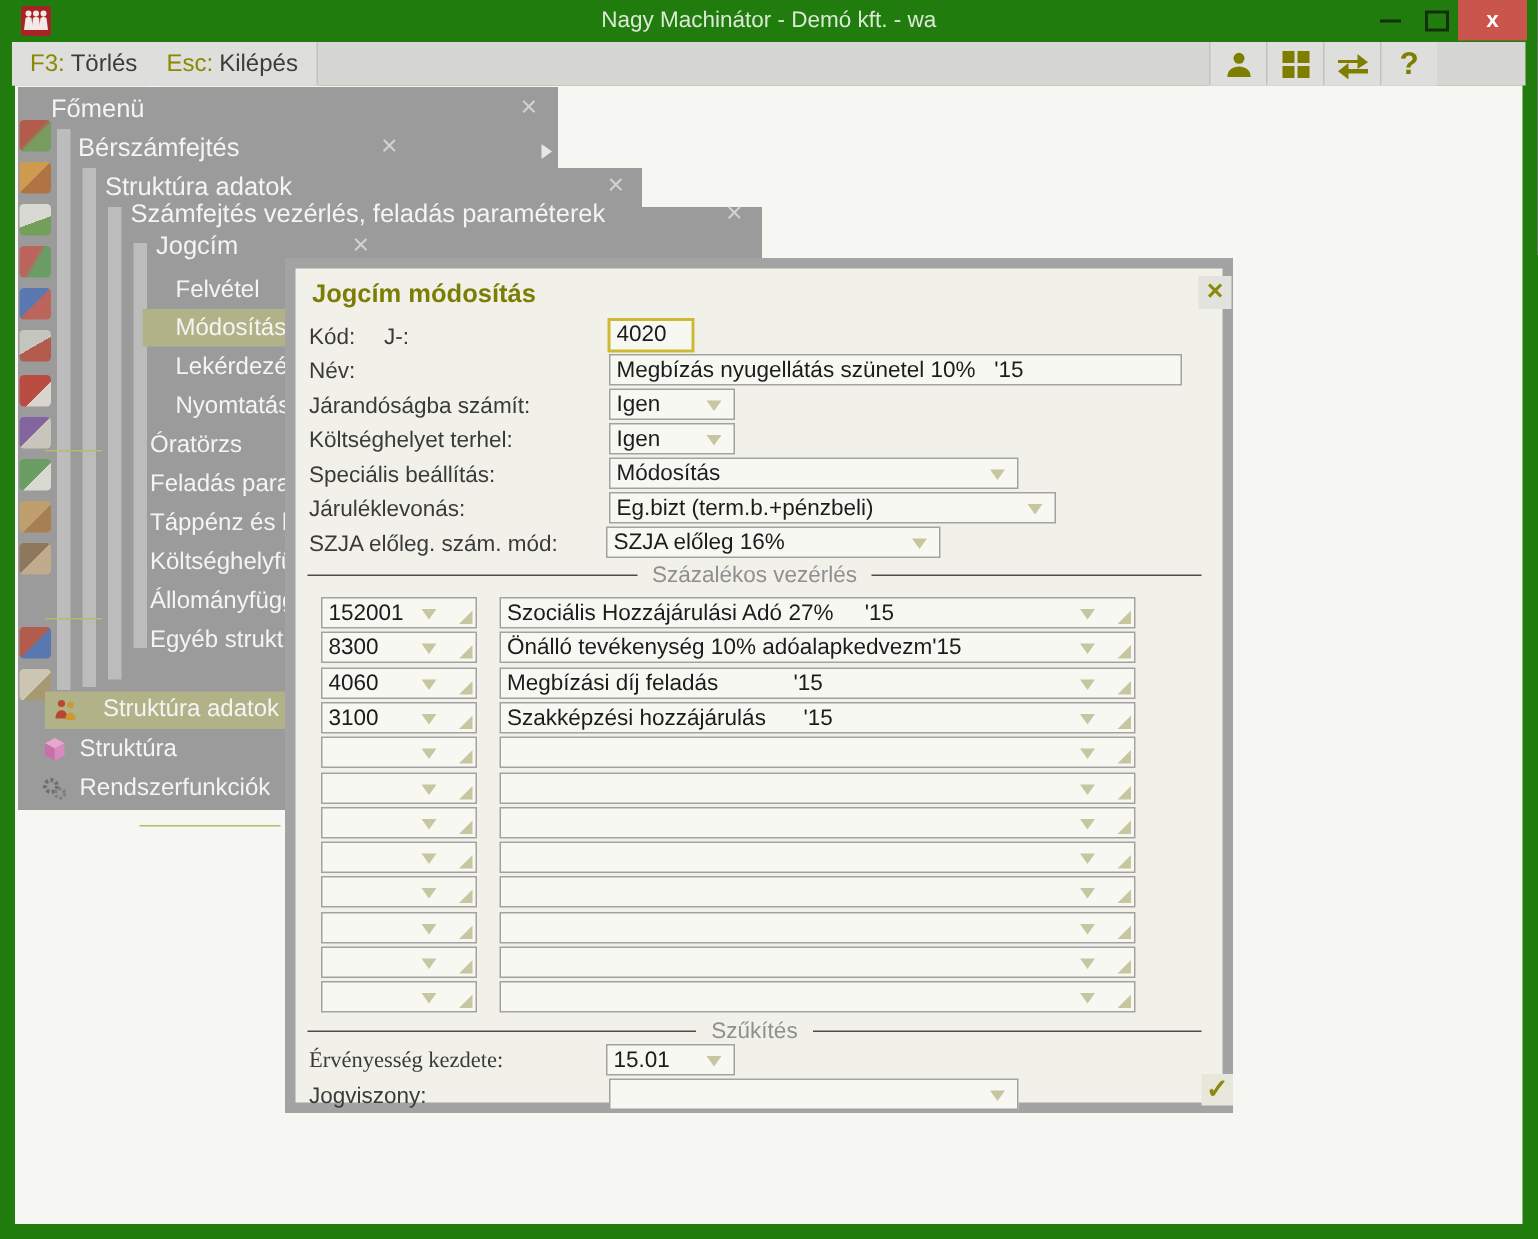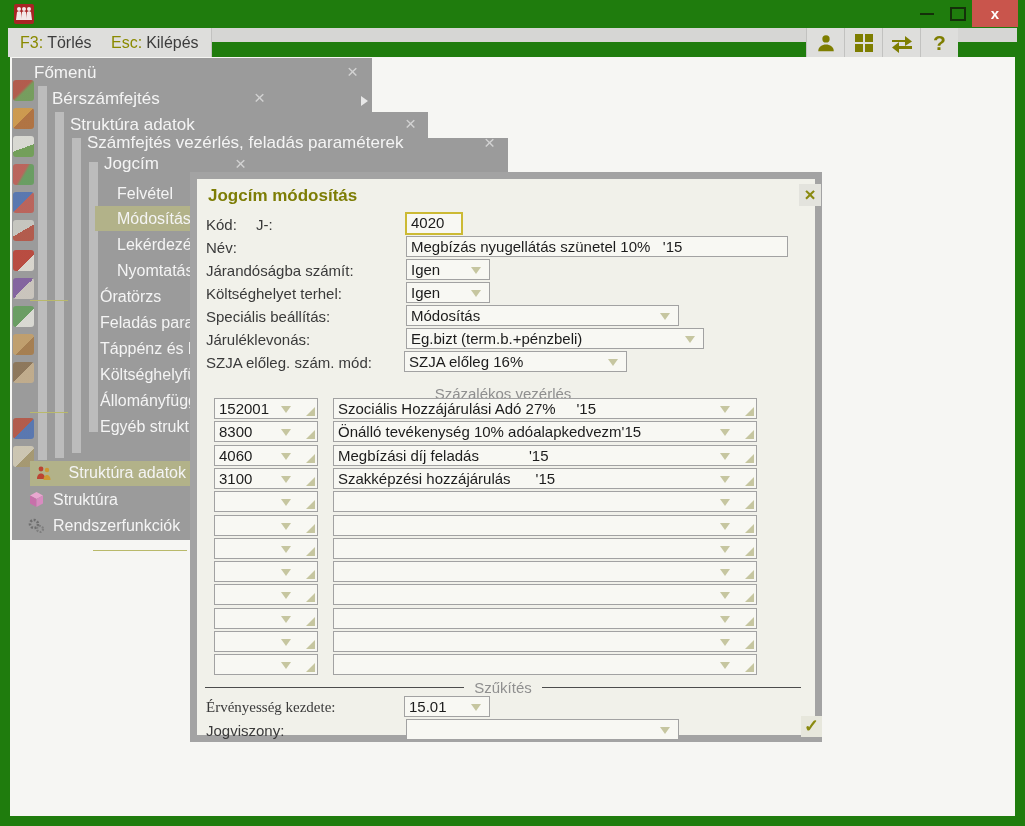--- a/index.html
+++ b/index.html
@@ -7,21 +7,21 @@
 
   
   .titlebar{position:absolute;left:0;top:0;width:1025px;height:28px;background:#1f7c0d;}
   .app-icon{position:absolute;left:14px;top:4px;width:20px;height:20px;background:#a82424;border-radius:2px;}
   .win-title{position:absolute;left:0;right:0;top:5px;text-align:center;font-size:15px;color:#dde9d6;}
   .ctl-min{position:absolute;left:920px;top:13px;width:14px;height:2px;background:#14300a;}
   .ctl-max{position:absolute;left:950px;top:7px;width:12px;height:10px;border:2px solid #14300a;background:transparent;}
   .ctl-close{position:absolute;left:972px;top:0;width:46px;height:27px;background:#c9554c;color:#fff;font-size:15px;font-weight:bold;text-align:center;line-height:27px;}
 
   
-  .toolbar{position:absolute;left:8px;top:28px;width:1009px;height:14px;background:#d6d6d4;}
+  .toolbar{position:absolute;left:8px;top:28px;width:1009px;height:29px;background:#d6d6d4;}
   .tb-btn{position:absolute;top:0;height:29px;background:#dededc;border-right:1px solid #c2c2c0;display:flex;align-items:center;padding:0 12px;font-size:16px;}
   .tb-key{color:#8a8a00;margin-right:4px;}
   .tb-lbl{color:#3c3c3c;}
   .tb-ic{position:absolute;top:0;width:37px;height:29px;background:#dededc;border-left:1px solid #c2c2c0;display:flex;align-items:center;justify-content:center;}
   .tb-ic svg{display:block;}
   .qmark{color:#7e7e00;font-size:21px;font-weight:bold;}
 
   
   .content{position:absolute;left:10px;top:57px;width:1005px;height:759px;background:#f6f6f3;}
   .gray{position:absolute;background:#9b9b9b;}
@@ -72,20 +72,21 @@
           <g fill="#f3e9e9">
             <circle cx="5" cy="5" r="2"></circle>
             <path d="M3 8l2-1 2 1 1 8H2z"></path>
             <circle cx="10" cy="5" r="2"></circle>
             <path d="M8 8l2-1 2 1 1 8H7z"></path>
             <circle cx="15" cy="5" r="2"></circle>
             <path d="M13 8l2-1 2 1 1 8h-6z"></path>
           </g>
         </svg>
     </div>
+    <div class="win-title">Nagy Machinátor - Demó kft. - wa</div>
     <div class="ctl-min"></div>
     <div class="ctl-max"></div>
     <div class="ctl-close">x</div>
   </div>
 
   <div class="toolbar">
     <div class="tb-btn" style="left:0;">
       <span class="tb-key">F3:</span>
       <span class="tb-lbl">Törlés</span>
     </div>
@@ -222,21 +223,21 @@
 
     <div class="dlabel" style="left:9px;top:129px;">Speciális beállítás:</div>
     <div class="combo" style="left:209px;top:126px;width:273px;height:21px;"><span>Módosítás</span><span class="arr"></span></div>
 
     <div class="dlabel" style="left:9px;top:152px;">Járuléklevonás:</div>
     <div class="combo" style="left:209px;top:149px;width:298px;height:21px;"><span>Eg.bizt (term.b.+pénzbeli)</span><span class="arr"></span></div>
 
     <div class="dlabel" style="left:9px;top:175px;">SZJA előleg. szám. mód:</div>
     <div class="combo" style="left:207px;top:172px;width:223px;height:21px;"><span>SZJA előleg 16%</span><span class="arr"></span></div>
 
-    <div class="sect" style="top:196px;flex-direction:column;">
+    <div class="sect" style="top:196px;">
       <span class="line"></span>
         <span>Százalékos vezérlés</span>
         <span class="line"></span>
     </div>
 
     <div class="grid">
         <div class="grid-row" style="top: 0px;">
           <div class="combo grip-combo code-combo"><span>152001</span><span class="arr"></span><span class="grip"></span></div>
           <div class="combo grip-combo name-combo"><span>Szociális Hozzájárulási Adó 27%     '15</span><span class="arr"></span><span class="grip"></span></div>
         </div>

